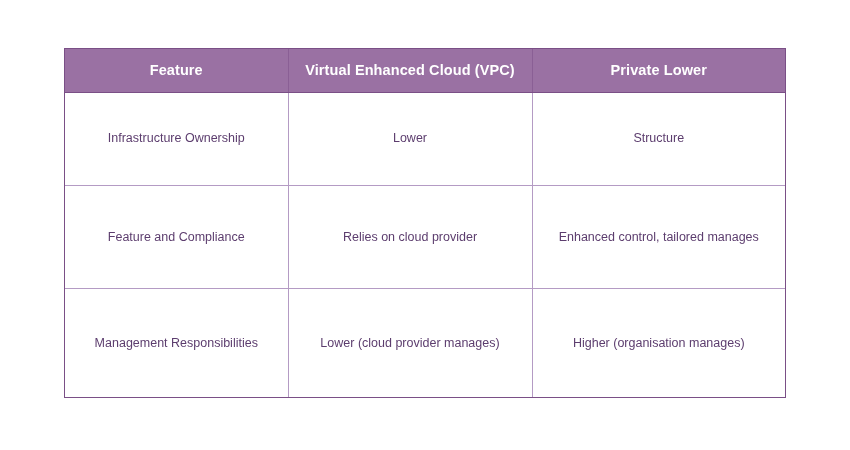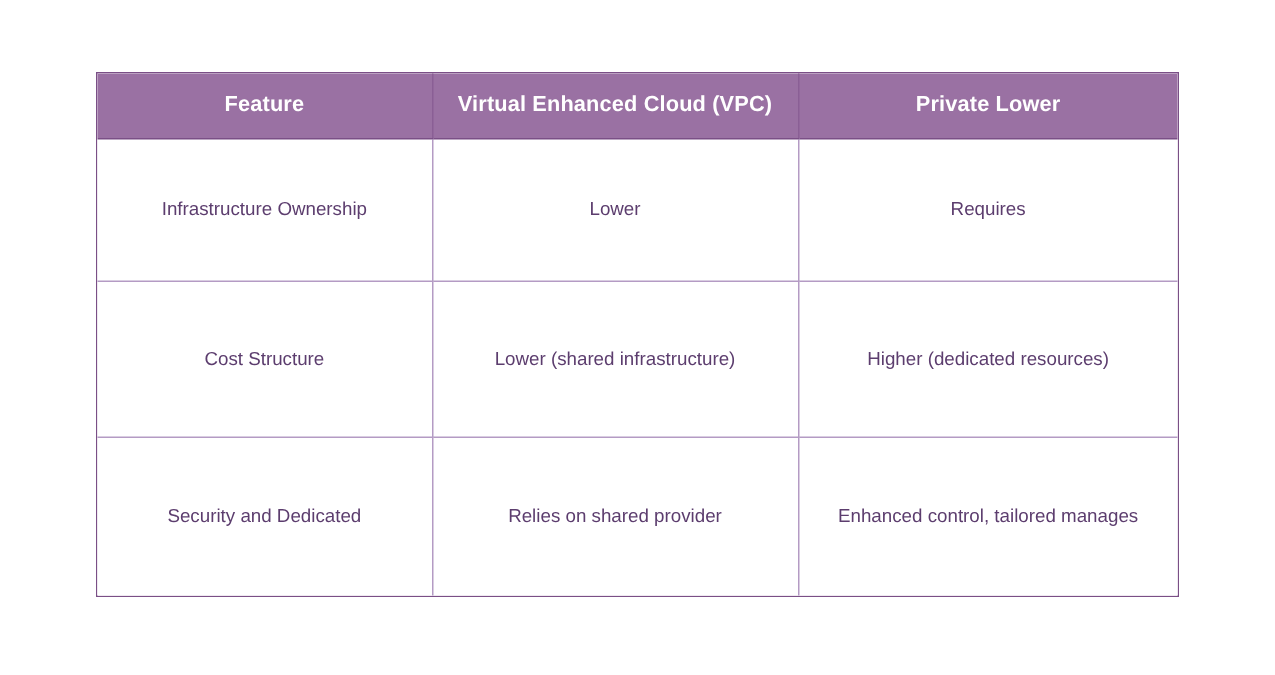--- a/index.html
+++ b/index.html
@@ -107,29 +107,29 @@
           <th>Feature</th>
           <th>Virtual Enhanced Cloud (VPC)</th>
           <th>Private Lower</th>
         </tr>
       </thead>
 
       <tbody>
         <tr class="row-0">
           <td>Infrastructure Ownership</td>
           <td>Lower</td>
-          <td>Requires</td>
-        </tr>
-        <tr class="row-2">
-          <td>Cost Structure</td>
-          <td>Lower (shared infrastructure)</td>
-          <td>Higher (dedicated resources)</td>
+          <td>Structure</td>
         </tr>
         <tr class="row-3">
-          <td>Security and Dedicated</td>
-          <td>Relies on shared provider</td>
+          <td>Feature and Compliance</td>
+          <td>Relies on cloud provider</td>
           <td>Enhanced control, tailored manages</td>
+        </tr>
+        <tr class="row-4">
+          <td>Management Responsibilities</td>
+          <td>Lower (cloud provider manages)</td>
+          <td>Higher (organisation manages)</td>
         </tr>
       </tbody>
     </table>
   </div>
 
 </div>
 
 </body></html>

